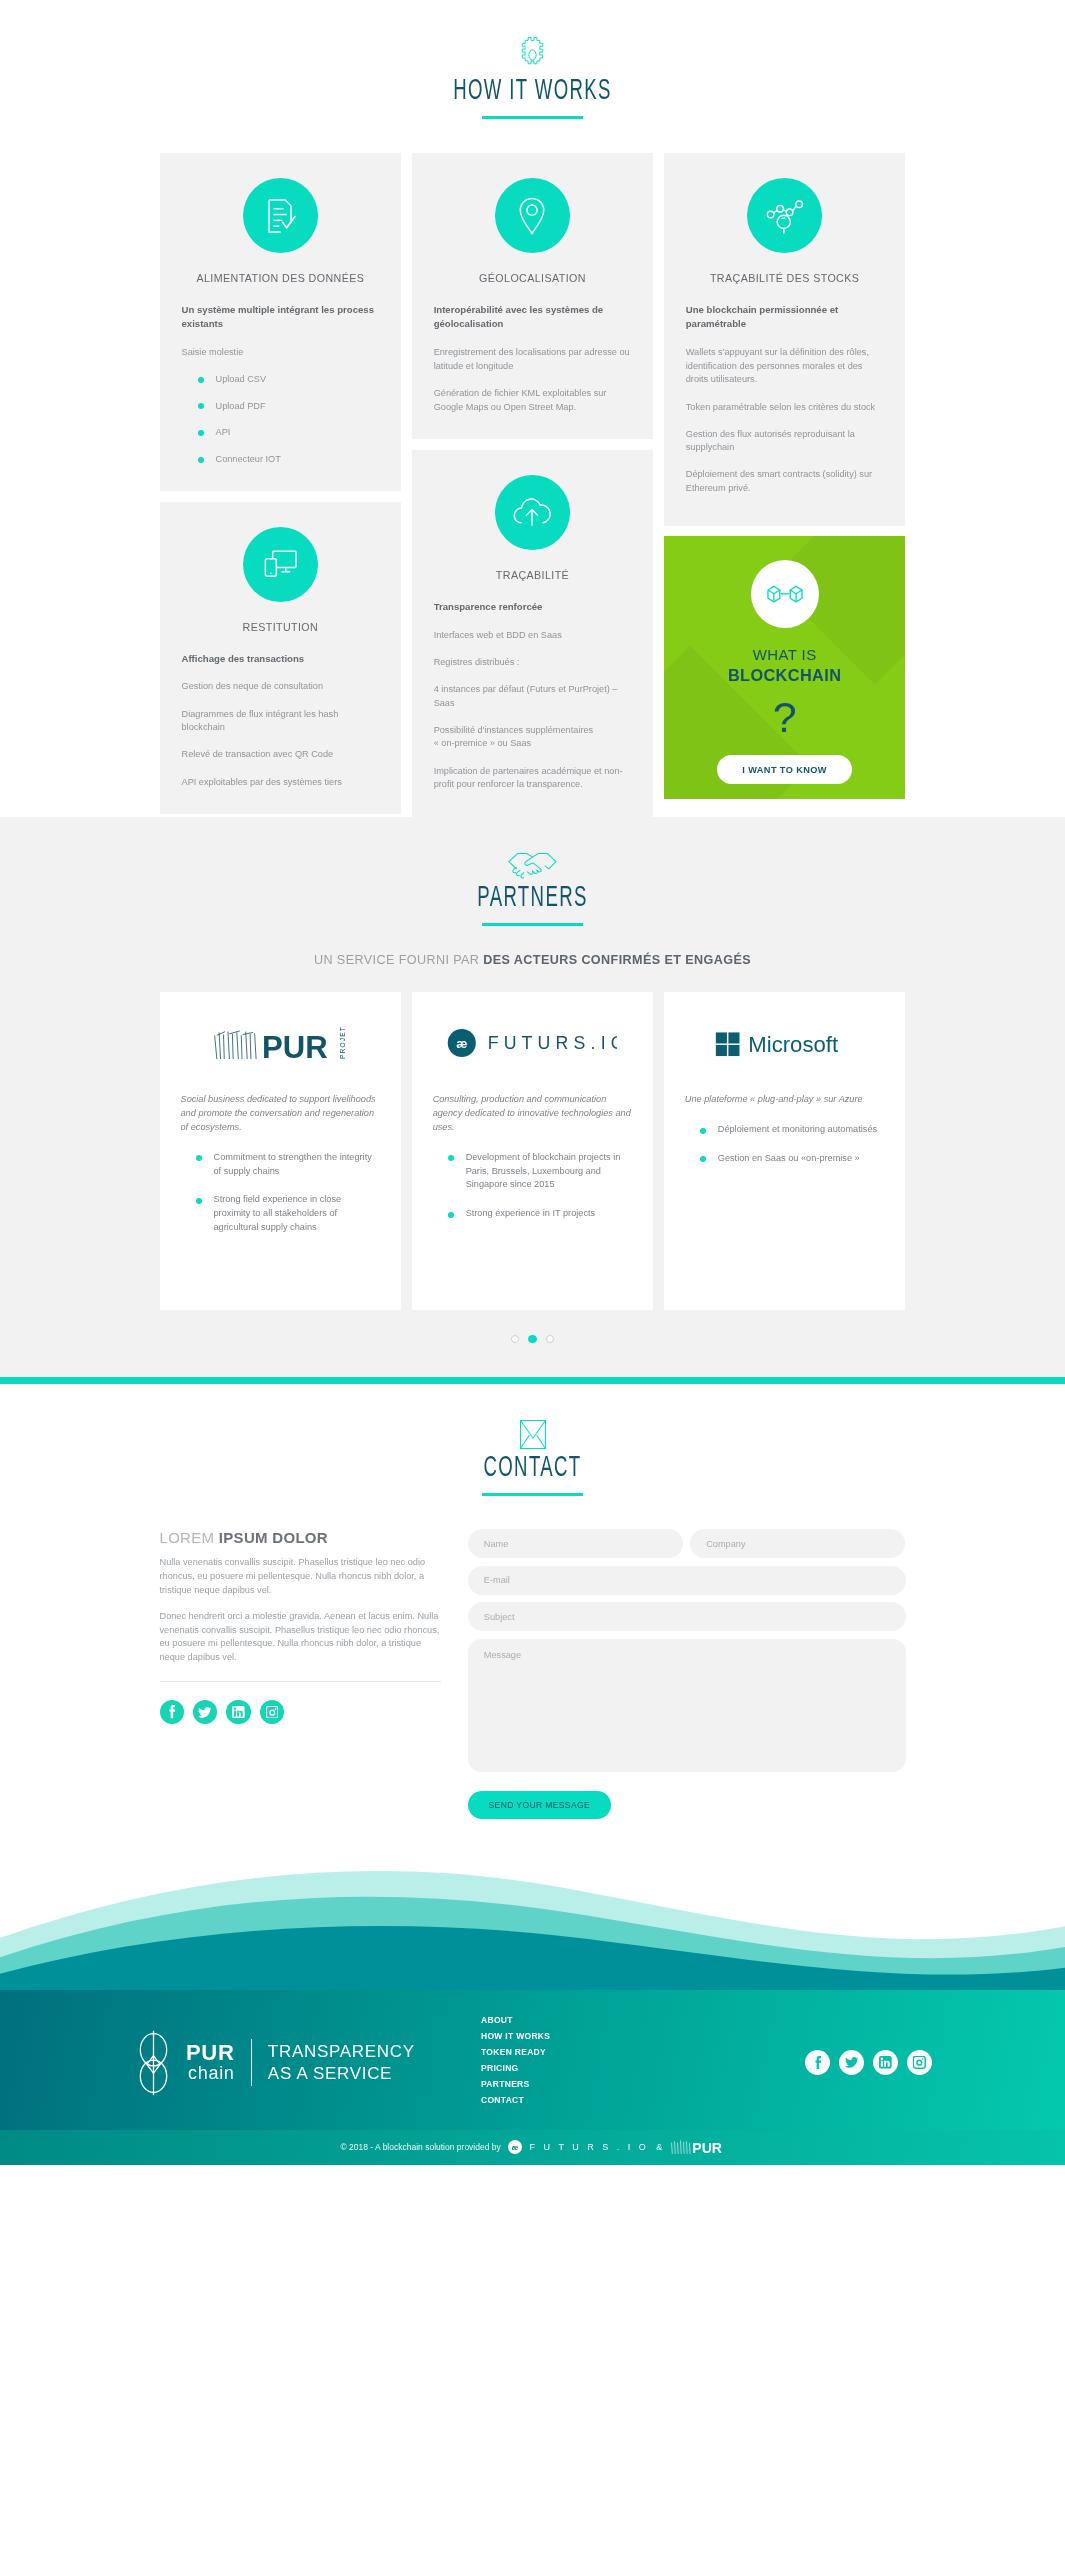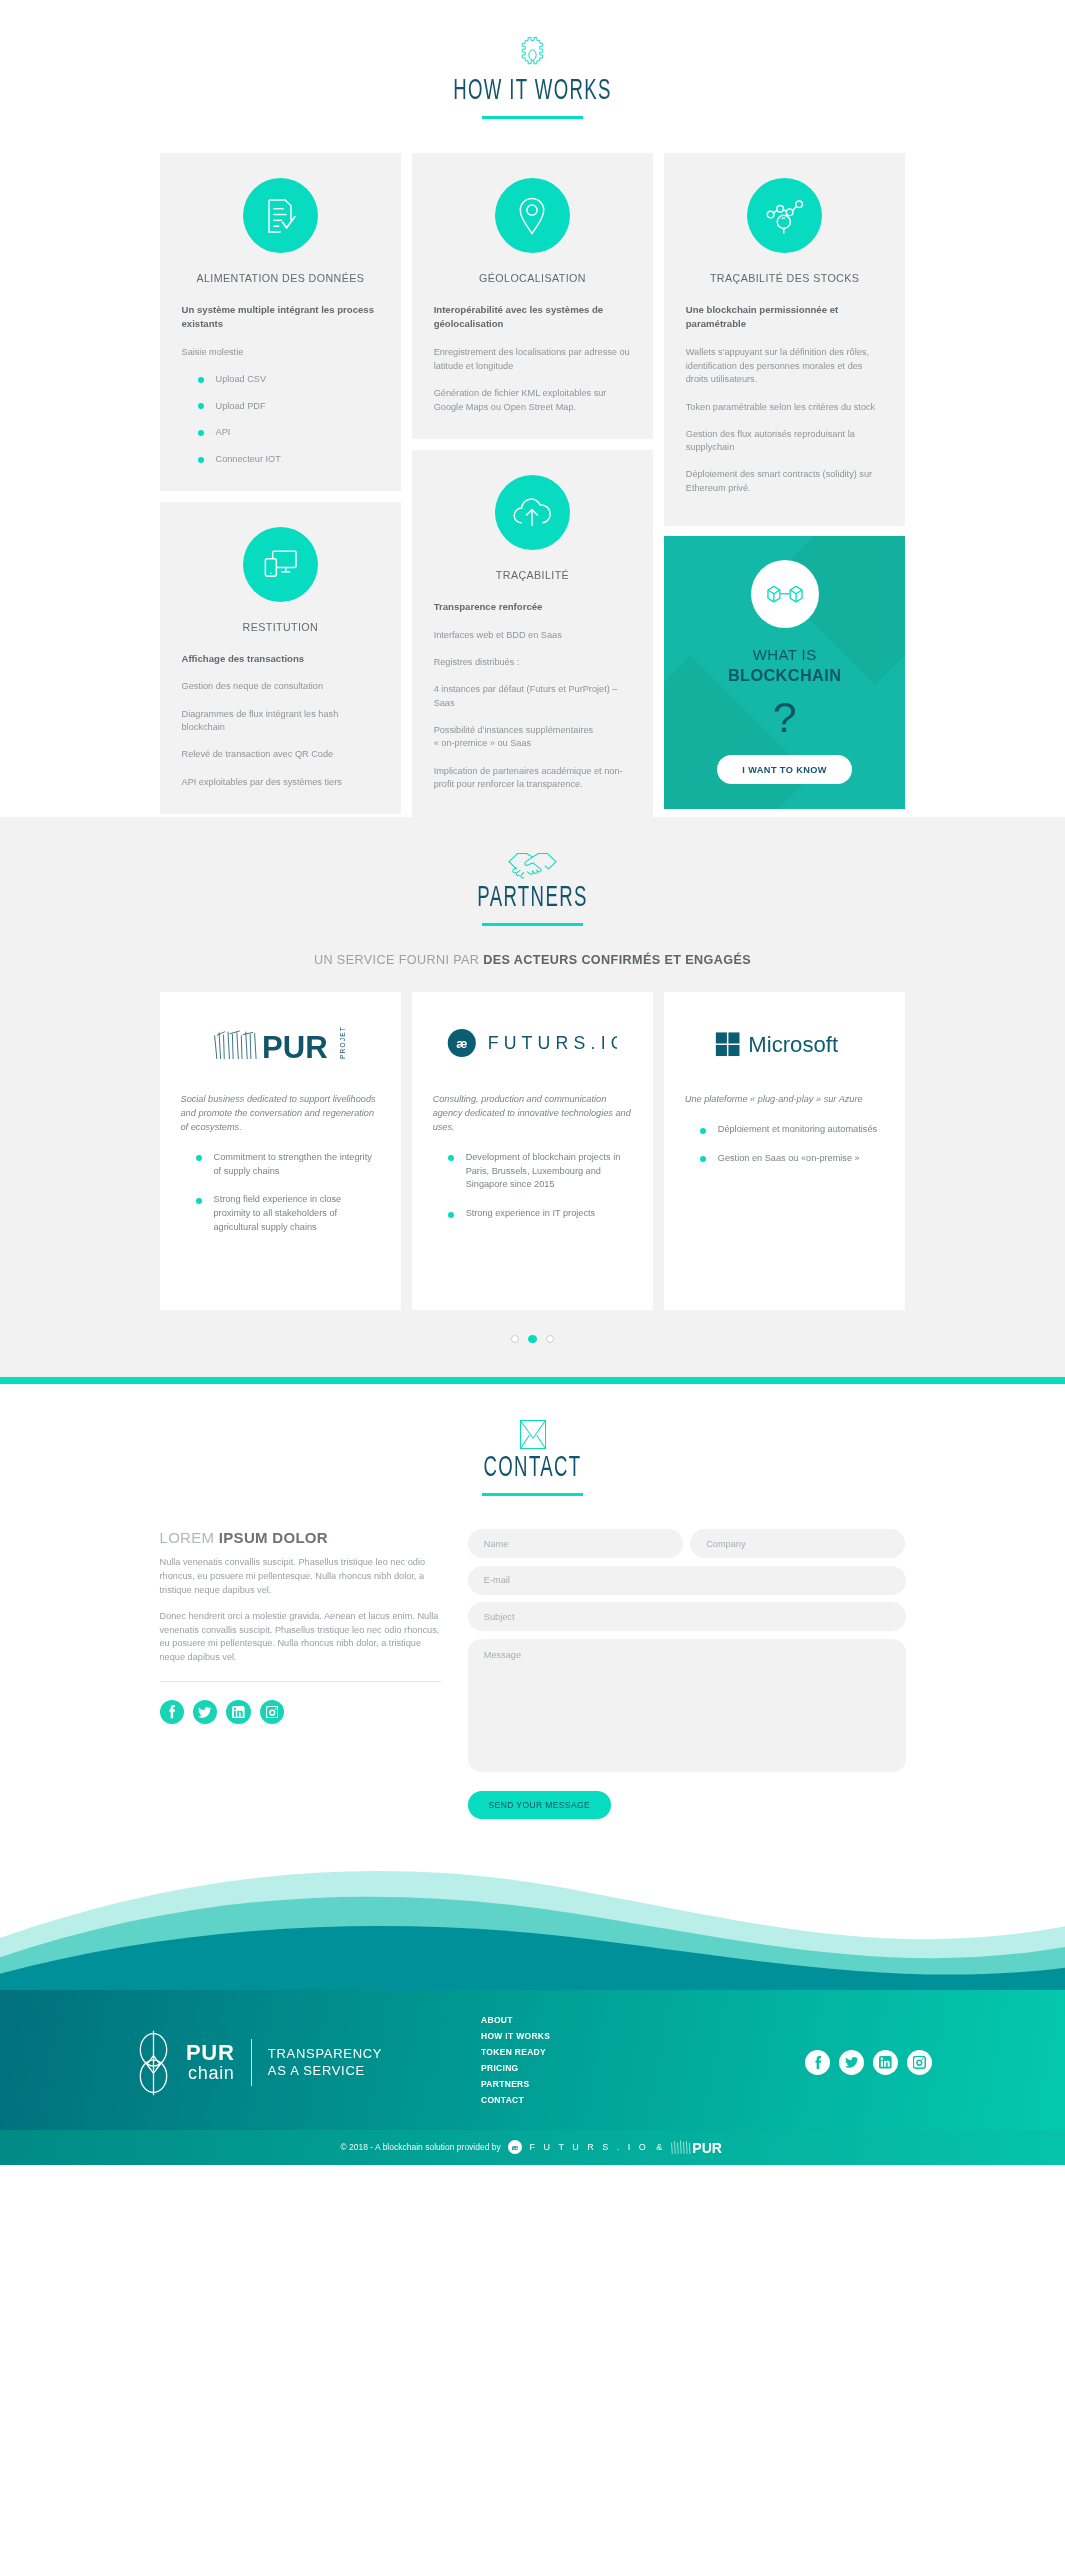--- a/index.html
+++ b/index.html
@@ -66,22 +66,22 @@
     font-size: 9.2px; color: #90959a; line-height: 1.45;
   }
   .bullets li:last-child { margin-bottom: 0; }
   .bullets li::before {
     content: ""; position: absolute; left: 16.3px; top: 3.7px;
     width: 6px; height: 6px; border-radius: 50%; background: #07dbc0;
   }
 
   
   .promo {
-    background: #14b8a6; position: relative; overflow: hidden;
-    padding: 24px 19px 25px; text-align: center;
+    background: #84cc16; position: relative; overflow: hidden;
+    padding: 24px 19px 15px; text-align: center;
   }
   .promo::before {
     content: ""; position: absolute; top: -30px; right: -44px;
     width: 148px; height: 148px; background: rgba(0,0,0,0.045);
     transform: rotate(45deg);
   }
   .promo::after {
     content: ""; position: absolute; bottom: -52px; left: -59px;
     width: 170px; height: 170px; background: rgba(0,0,0,0.045);
     transform: rotate(45deg);
@@ -185,21 +185,21 @@
   .footer {
     background: linear-gradient(100deg, #00707e 0%, #009a92 45%, #04c9ae 100%);
     padding: 25px 0 19px; position: relative;
   }
   .finner { width: 799px; margin: 0 auto; display: flex; align-items: center; }
   .flogo { display: flex; align-items: center; width: 348px; }
   .flogo-text { margin-left: 12px; }
   .flogo-pur { font-size: 22px; color: #fff; font-weight: 700; letter-spacing: 0.7px; line-height: 0.95; }
   .flogo-chain { font-size: 18px; color: #fff; font-weight: 400; letter-spacing: 0.7px; line-height: 1; text-align: right; }
   .fbar { width: 0.7px; height: 47px; background: rgba(255,255,255,0.85); margin: 0 16.3px; }
-  .ftag { color: #fff; font-weight: 300; font-size: 13px; line-height: 1.25; letter-spacing: 0.7px; }
+  .ftag { color: #fff; font-weight: 300; font-size: 17px; line-height: 1.25; letter-spacing: 0.7px; }
   .fnav { list-style: none; width: 170px; }
   .fnav li { color: #fff; font-size: 8.5px; font-weight: 700; letter-spacing: 0.3px; margin-bottom: 6px; cursor: pointer; }
   .fsoc { display: flex; gap: 9px; margin-left: auto; }
   .fsoc .soc { width: 25px; height: 25px; background: #fff; }
 
   .copy {
     background: linear-gradient(100deg, #008a86 0%, #06c3ab 100%);
     padding: 9.6px 0; display: flex; align-items: center;
     justify-content: center; gap: 7.4px;
   }

